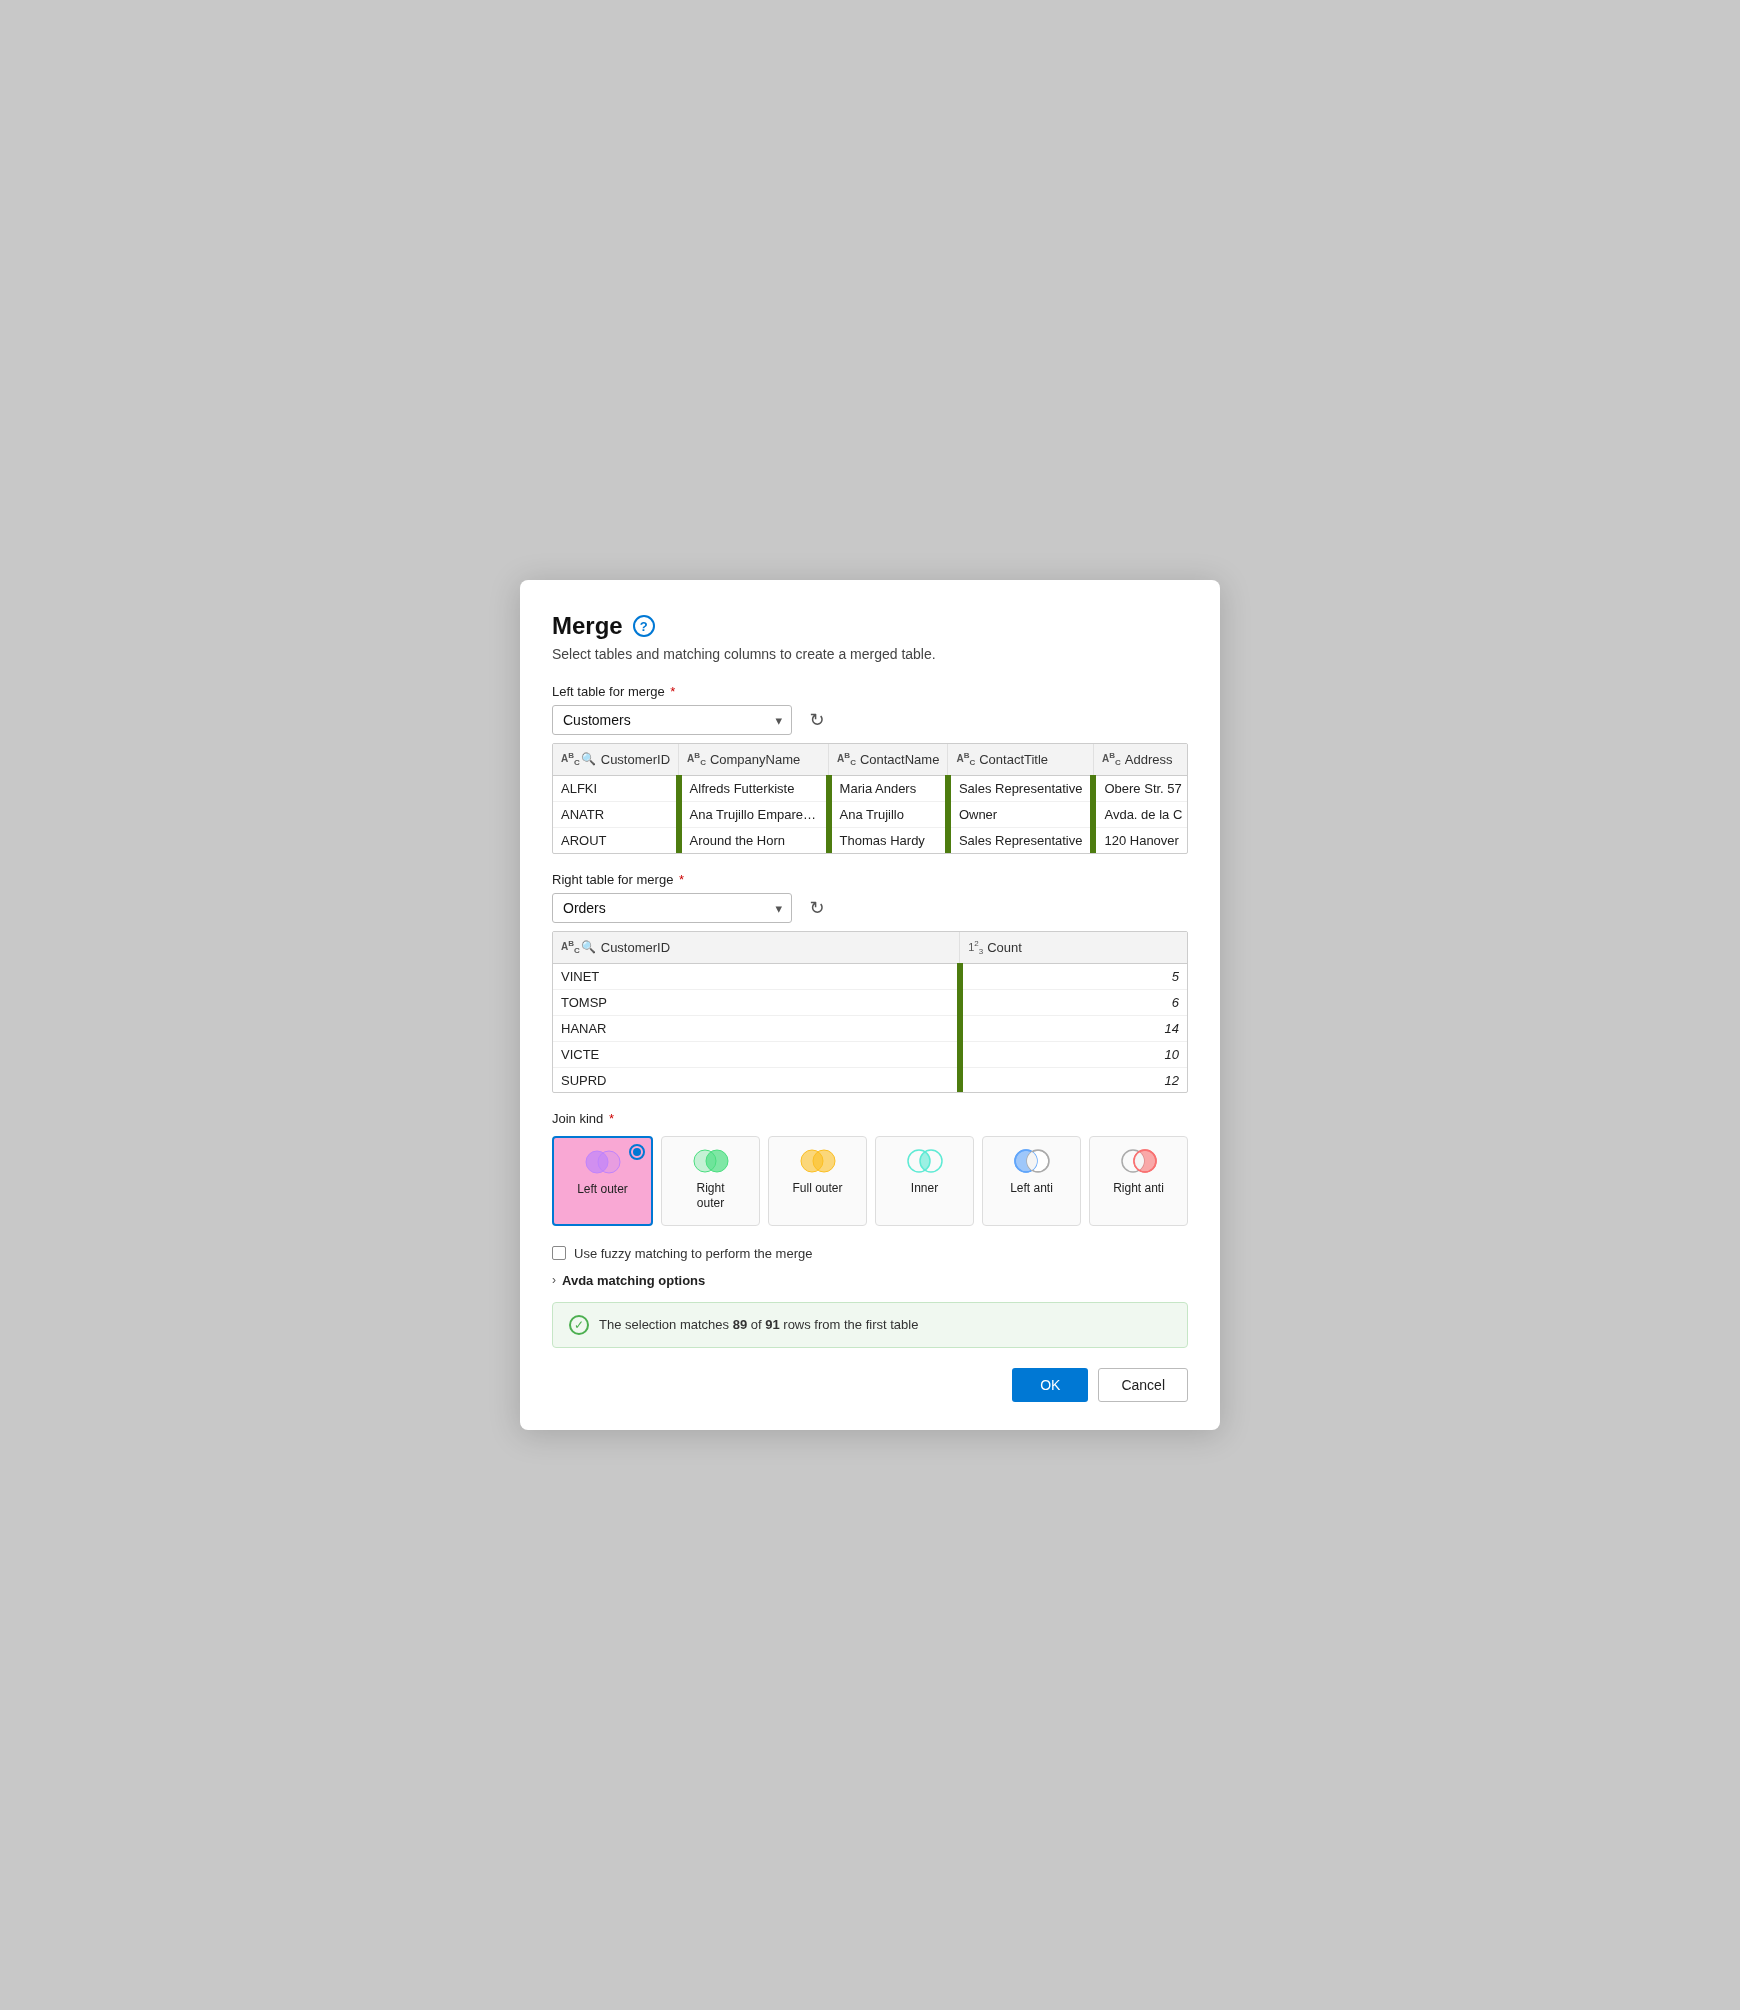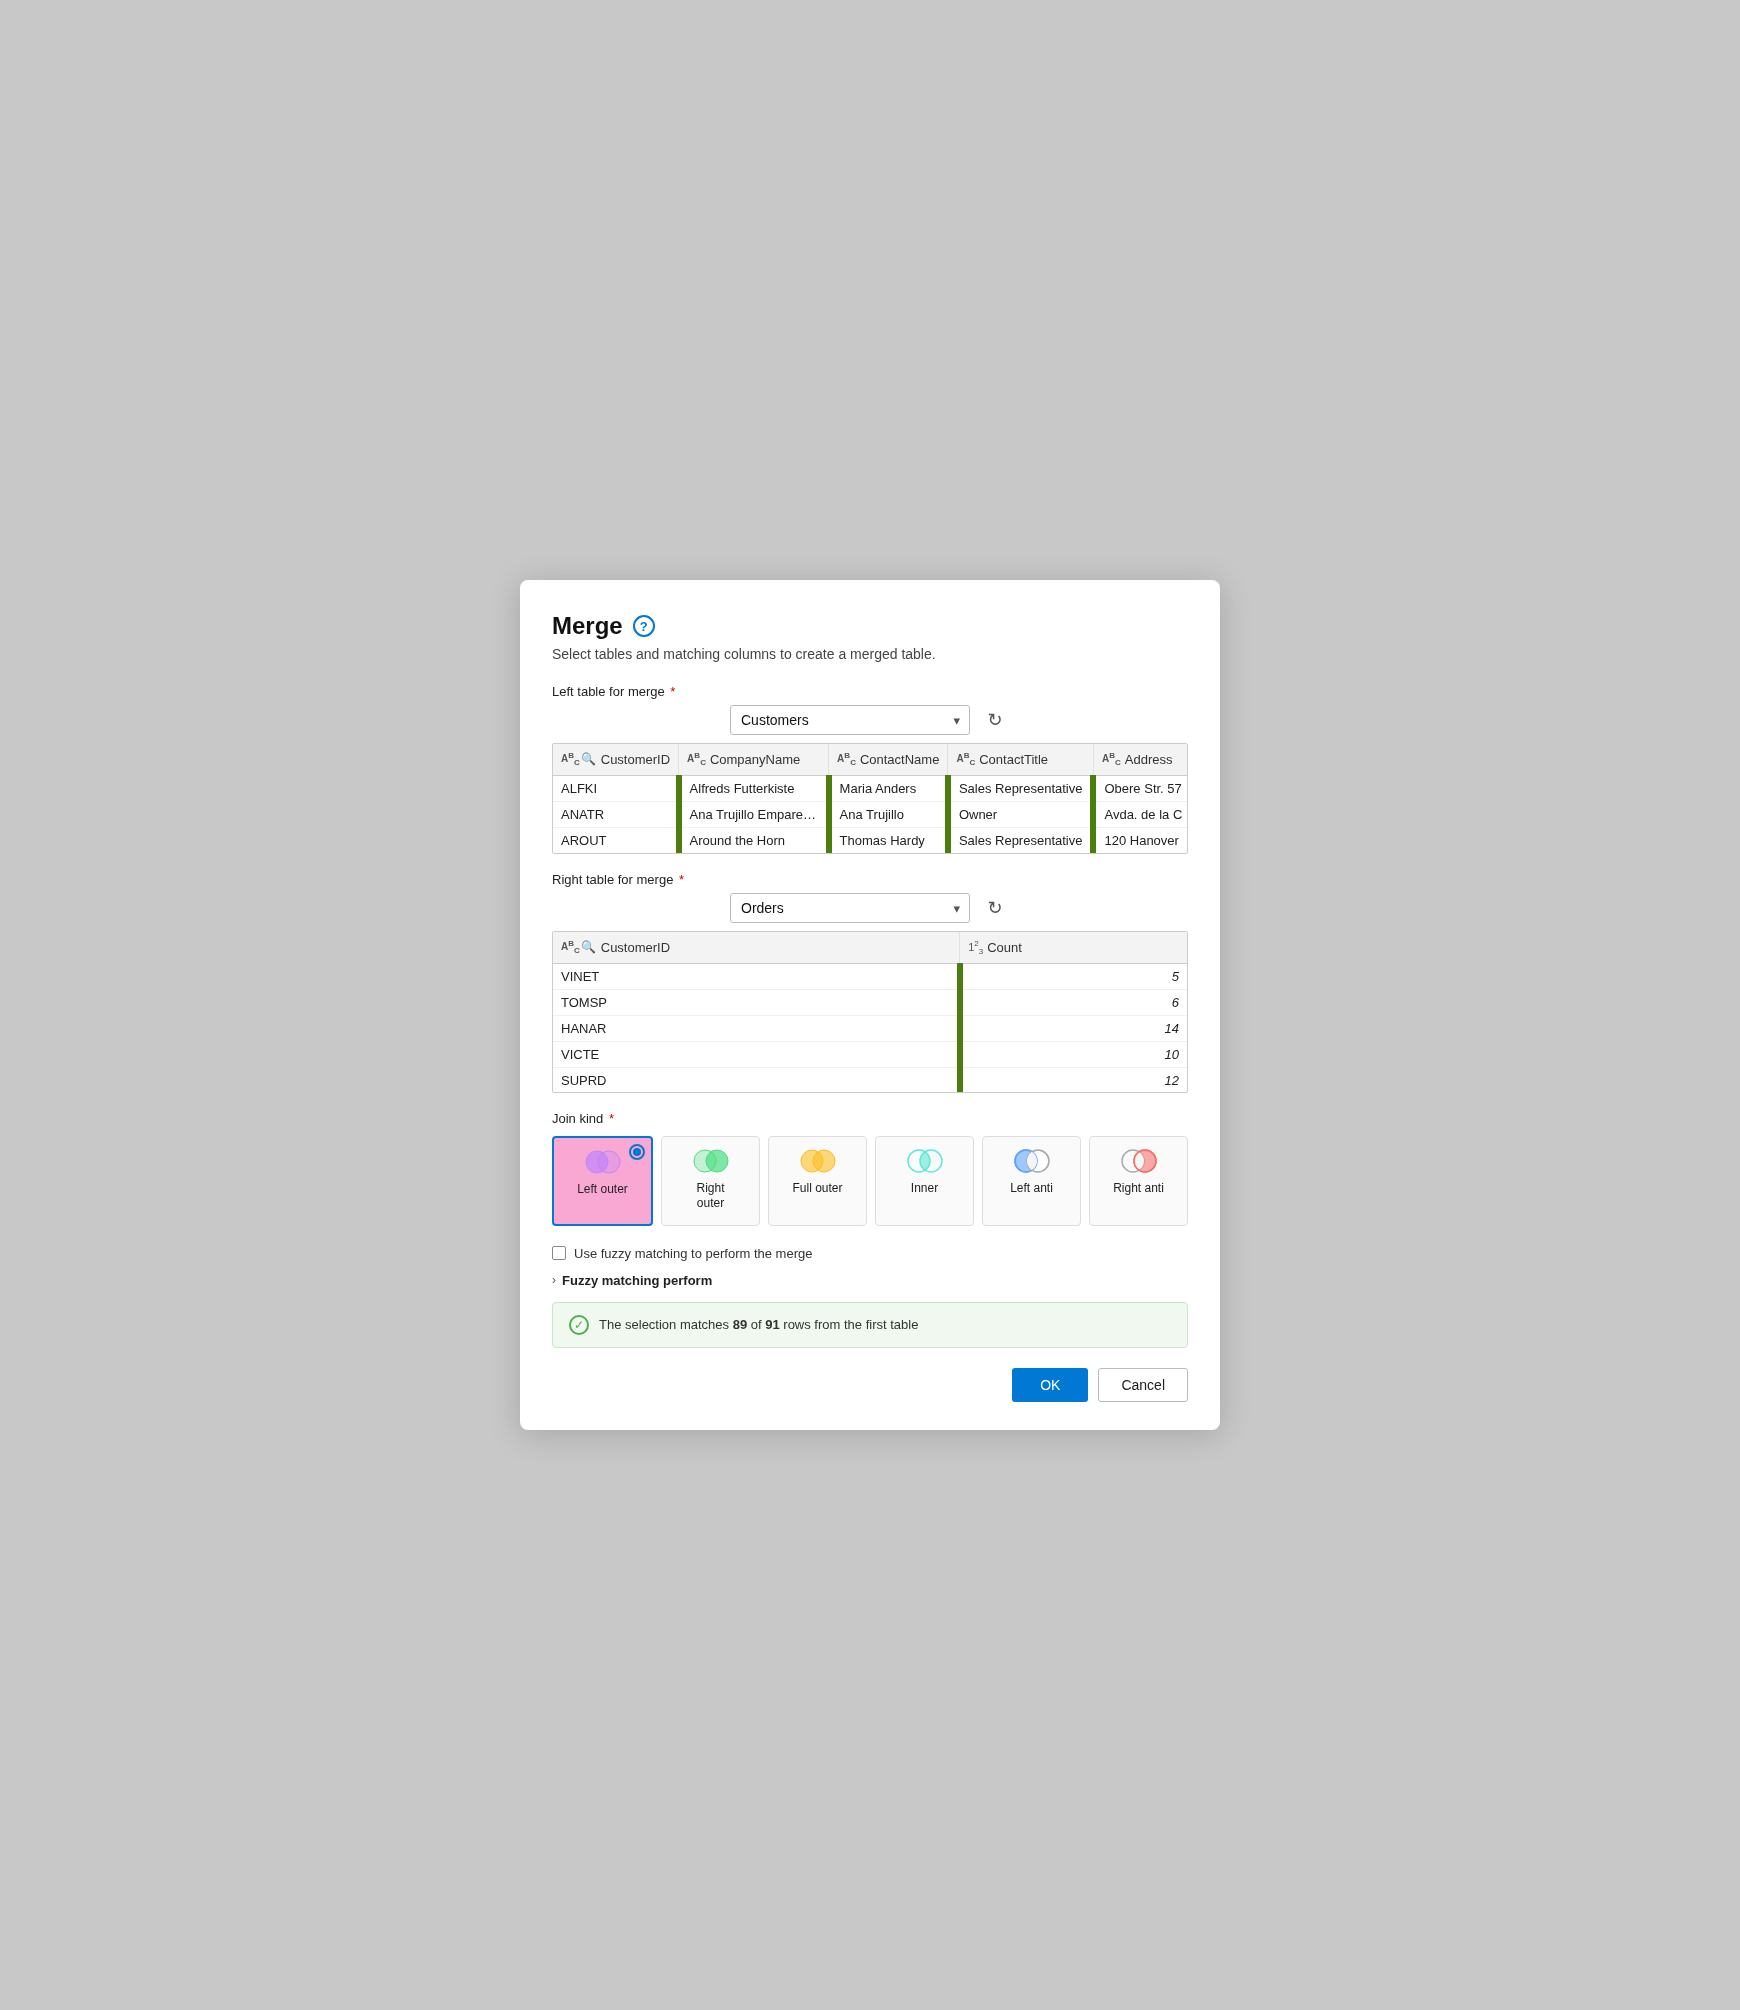--- a/index.html
+++ b/index.html
@@ -51,21 +51,20 @@
       font-size: 13px;
       color: #222;
       margin-bottom: 6px;
     }
     .required { color: #c00; margin-left: 2px; }
     .select-row {
       display: flex;
       align-items: center;
       gap: 10px;
       margin-bottom: 8px;
-      justify-content: center;
     }
     .select-dropdown {
       border: 1px solid #bbb;
       border-radius: 3px;
       padding: 6px 36px 6px 10px;
       font-size: 14px;
       color: #111;
       background: #fff;
       appearance: none;
       -webkit-appearance: none;
@@ -536,21 +535,21 @@
 
   </div>
 
   <div class="fuzzy-row">
     <div class="checkbox"></div>
     <span class="fuzzy-label">Use fuzzy matching to perform the merge</span>
   </div>
 
   <div class="fuzzy-expand">
     <span class="fuzzy-expand-icon">›</span>
-    <span class="fuzzy-expand-text">Fuzzy matching perform</span>
+    <span class="fuzzy-expand-text">Avda matching options</span>
   </div>
 
   <div class="match-info">
     <div class="match-icon">✓</div>
     <span class="match-text">
       The selection matches <strong>89</strong> of <strong>91</strong> rows from the first table
     </span>
   </div>
 
   <div class="btn-row">

